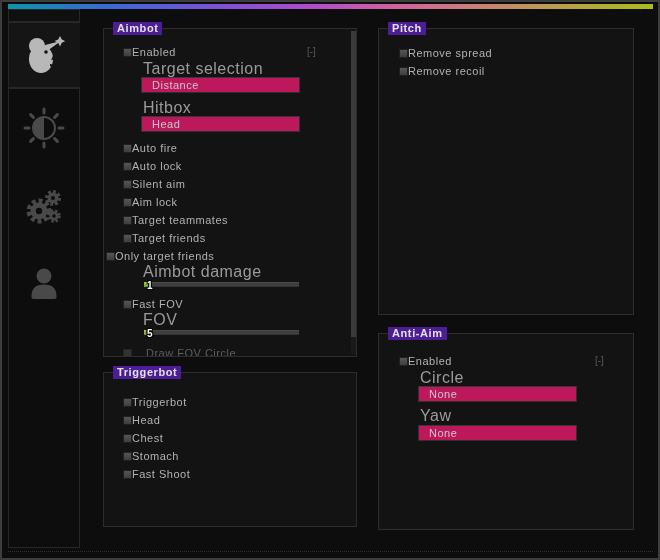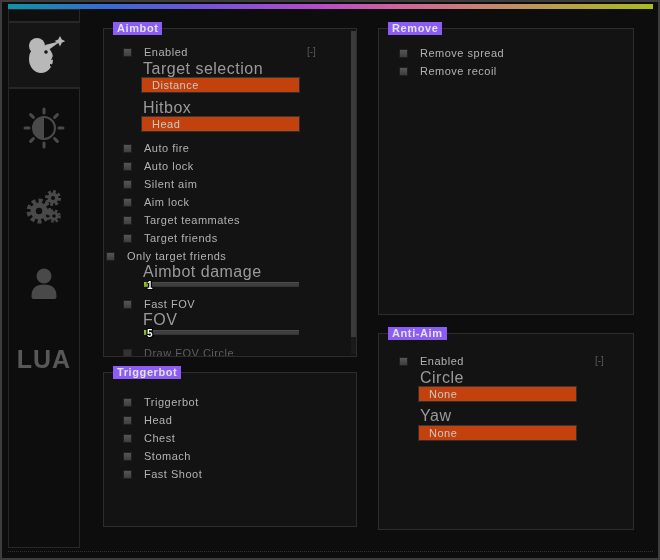--- a/index.html
+++ b/index.html
@@ -16,30 +16,30 @@
   
   .s-topbox{position:absolute;left:8px;top:9px;width:72px;height:13px;box-sizing:border-box;border:1px solid #272727;background:#0f0f0f;}
   .s-tab-active{position:absolute;left:8px;top:22px;width:72px;height:66px;box-sizing:border-box;border:1px solid #272727;border-right:none;background:#151515;display:flex;align-items:center;justify-content:center;}
   .s-rest{position:absolute;left:8px;top:88px;width:72px;height:460px;box-sizing:border-box;border:1px solid #272727;background:#0d0d0d;}
   .slot{position:absolute;left:0;width:100%;display:flex;align-items:center;justify-content:center;}
   .lua{font-size:25px;font-weight:bold;color:#585858;letter-spacing:1px;}
 
   
   .group{position:absolute;box-sizing:border-box;border:1px solid #2d2d2d;background:#131313;}
   .gclip{position:absolute;inset:0;overflow:hidden;}
-  .gtitle{position:absolute;top:-7px;left:9px;background:#8b5cf6;padding:0 4px;font-size:11px;font-weight:bold;color:#e2e2e2;letter-spacing:.6px;line-height:13px;white-space:nowrap;}
-
-  .chk-row{position:absolute;display:flex;align-items:center;gap:12px;height:11px;cursor:default;justify-content:space-between;}
+  .gtitle{position:absolute;top:-7px;left:9px;background:#4c1d95;padding:0 4px;font-size:11px;font-weight:bold;color:#e2e2e2;letter-spacing:.6px;line-height:13px;white-space:nowrap;}
+
+  .chk-row{position:absolute;display:flex;align-items:center;height:11px;cursor:default;justify-content:space-between;}
   .cb{width:9px;height:9px;box-sizing:border-box;background:linear-gradient(#565656,#3e3e3e);border:1px solid #1f1f1f;flex:0 0 auto;}
   .cb-lbl{font-size:11px;color:#b2b2b2;letter-spacing:.5px;line-height:11px;white-space:nowrap;}
   .dim .cb{background:#333;border-color:#242424;}
-  .dim .cb-lbl{color:#5e5e5e;}
+  .dim .cb-lbl{color:#5e5e5e;margin-left:14px;}
 
   .plbl{position:absolute;font-size:16px;color:#9a9a9a;letter-spacing:.5px;line-height:12px;white-space:nowrap;}
-  .dd{position:absolute;width:159px;height:16px;box-sizing:border-box;background:#c2410c;border:1px solid #2f2f2f;border-top-color:#383838;color:#c9c9c9;line-height:14px;padding-left:10px;letter-spacing:.5px;white-space:nowrap;}
+  .dd{position:absolute;width:159px;height:16px;box-sizing:border-box;background:#be185d;border:1px solid #2f2f2f;border-top-color:#383838;color:#c9c9c9;line-height:14px;padding-left:10px;letter-spacing:.5px;white-space:nowrap;}
   .hotkey{position:absolute;font-size:10px;color:#5a5a5a;line-height:12px;}
 
   .slider{position:absolute;width:155px;height:5px;background:#3e3e3e;box-shadow:inset 0 1px 0 #4a4a4a, inset 0 -1px 0 #343434;}
   .sfill{width:8px;height:5px;background:linear-gradient(#a4cd39,#79a015);}
   .sval{position:absolute;font-size:10px;font-weight:bold;color:#fff;line-height:12px;
     text-shadow:-1px 0 0 #000,1px 0 0 #000,0 -1px 0 #000,0 1px 0 #000,1px 1px 0 #000,-1px -1px 0 #000,1px -1px 0 #000,-1px 1px 0 #000;}
 
   .sbtrack{position:absolute;left:247px;top:2px;width:6px;height:323px;background:#1a1a1a;}
   .sbthumb{position:absolute;left:0;top:0;width:6px;height:306px;background:#3a3a3a;}
 </style>
@@ -96,23 +96,20 @@
       </svg>
     </div>
     <div class="slot" style="top:155px;height:77px">
       <svg width="38" height="38" viewBox="0 0 38 38">
         <g fill="#494949">
           <circle cx="19" cy="12" r="7.5"></circle>
           <path d="M8.5,35 q-2,0 -2,-2 l0,-1 q0,-11.5 12.5,-11.5 q12.5,0 12.5,11.5 l0,1 q0,2 -2,2 Z"></path>
         </g>
       </svg>
     </div>
-    <div class="slot" style="top:232px;height:77px">
-      <span class="lua">LUA</span>
-    </div>
   </div>
 
   <div class="group" style="left:103px;top:28px;width:254px;height:329px">
     <div class="gclip">
       <div class="chk-row" style="left:19px;top:18px">
         <span class="cb"></span>
         <span class="cb-lbl">Enabled</span>
       </div>
       <span class="hotkey" style="left:203px;top:17px">[-]</span>
 
@@ -214,21 +211,21 @@
     <div class="gclip">
       <div class="chk-row" style="left:20px;top:19px">
         <span class="cb"></span>
         <span class="cb-lbl">Remove spread</span>
       </div>
       <div class="chk-row" style="left:20px;top:37px">
         <span class="cb"></span>
         <span class="cb-lbl">Remove recoil</span>
       </div>
     </div>
-    <span class="gtitle">Remove</span>
+    <span class="gtitle">Pitch</span>
   </div>
 
   <div class="group" style="left:378px;top:333px;width:256px;height:197px">
     <div class="gclip">
       <div class="chk-row" style="left:20px;top:22px">
         <span class="cb"></span>
         <span class="cb-lbl">Enabled</span>
       </div>
       <span class="hotkey" style="left:216px;top:21px">[-]</span>
 

